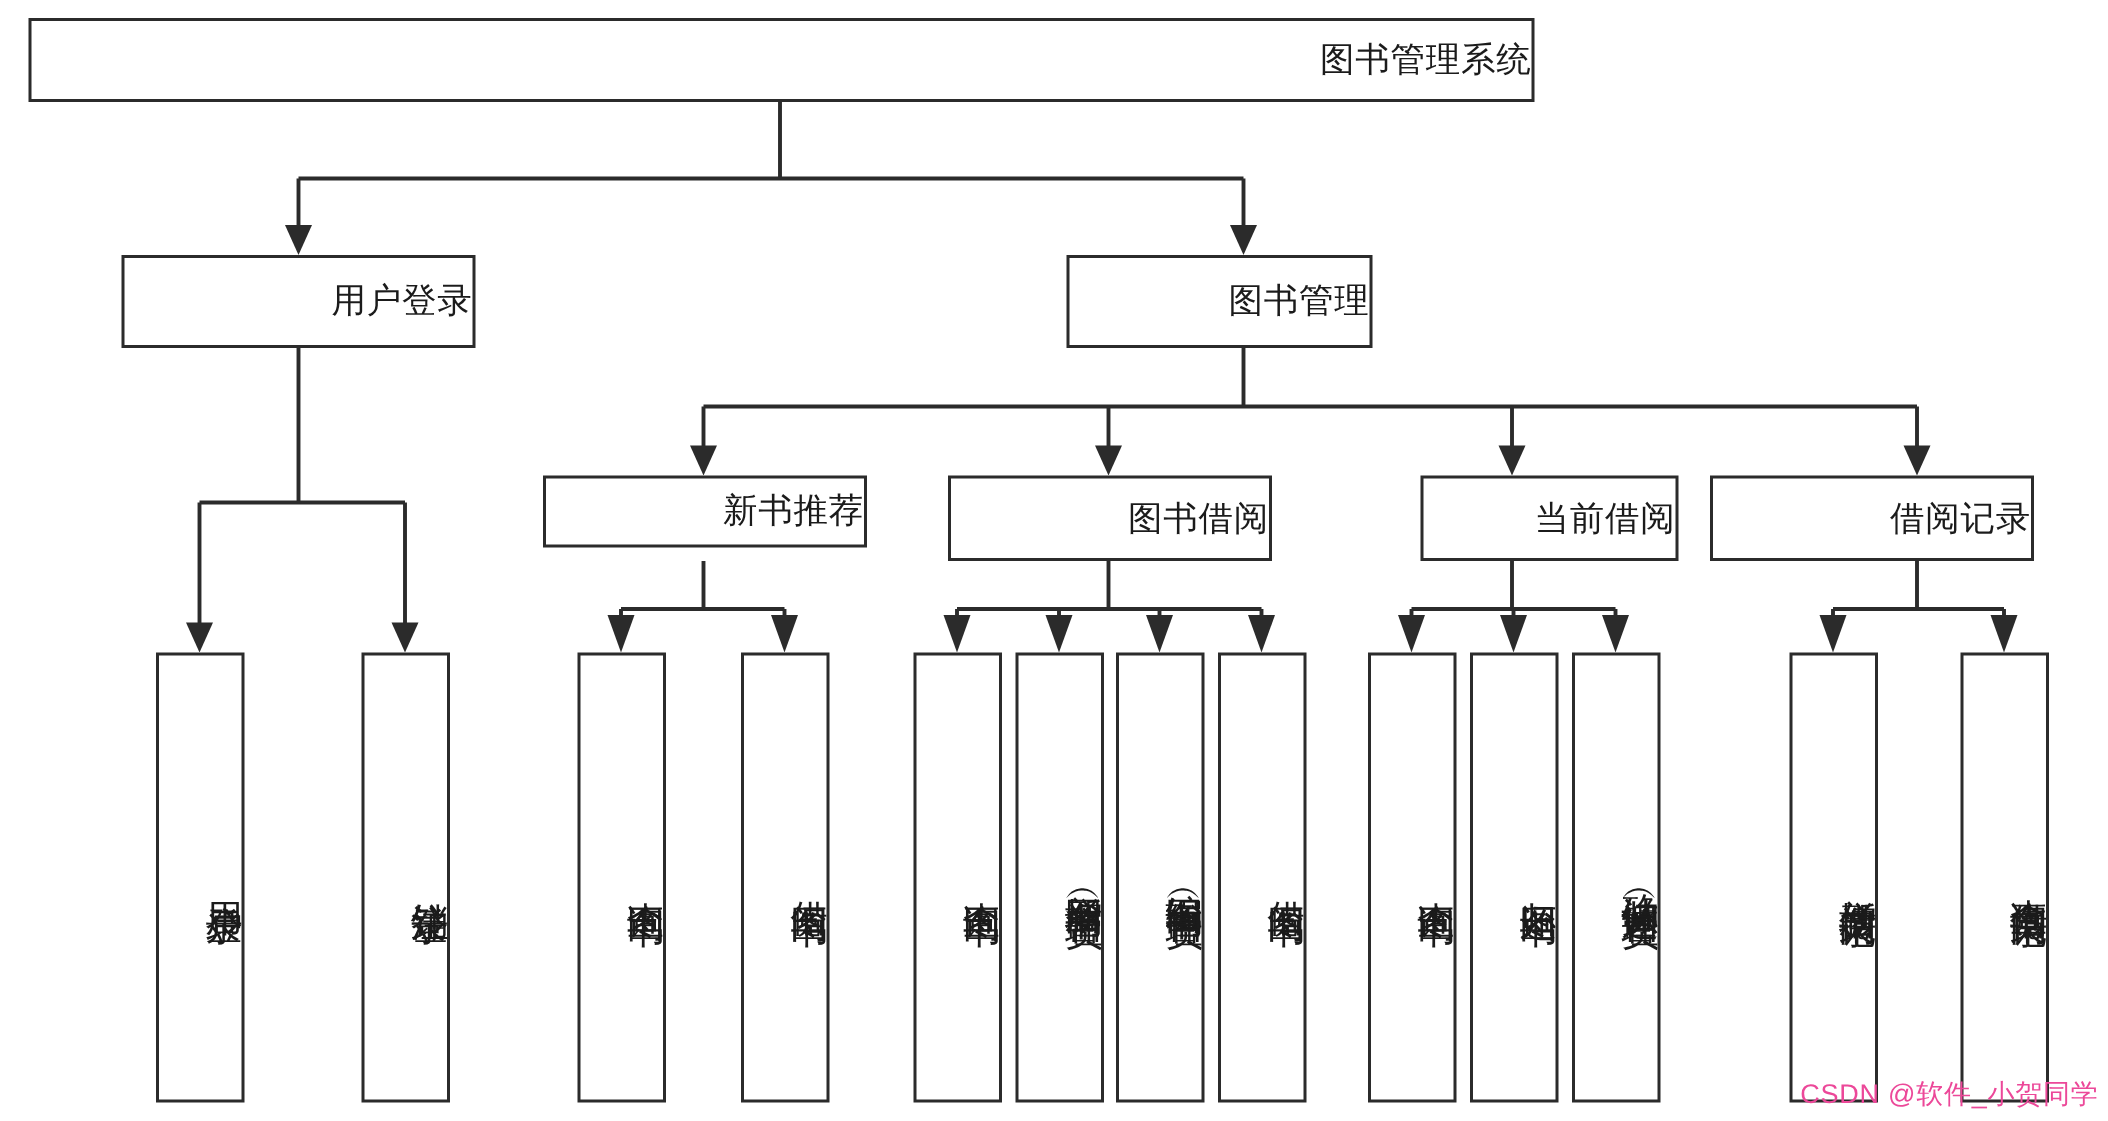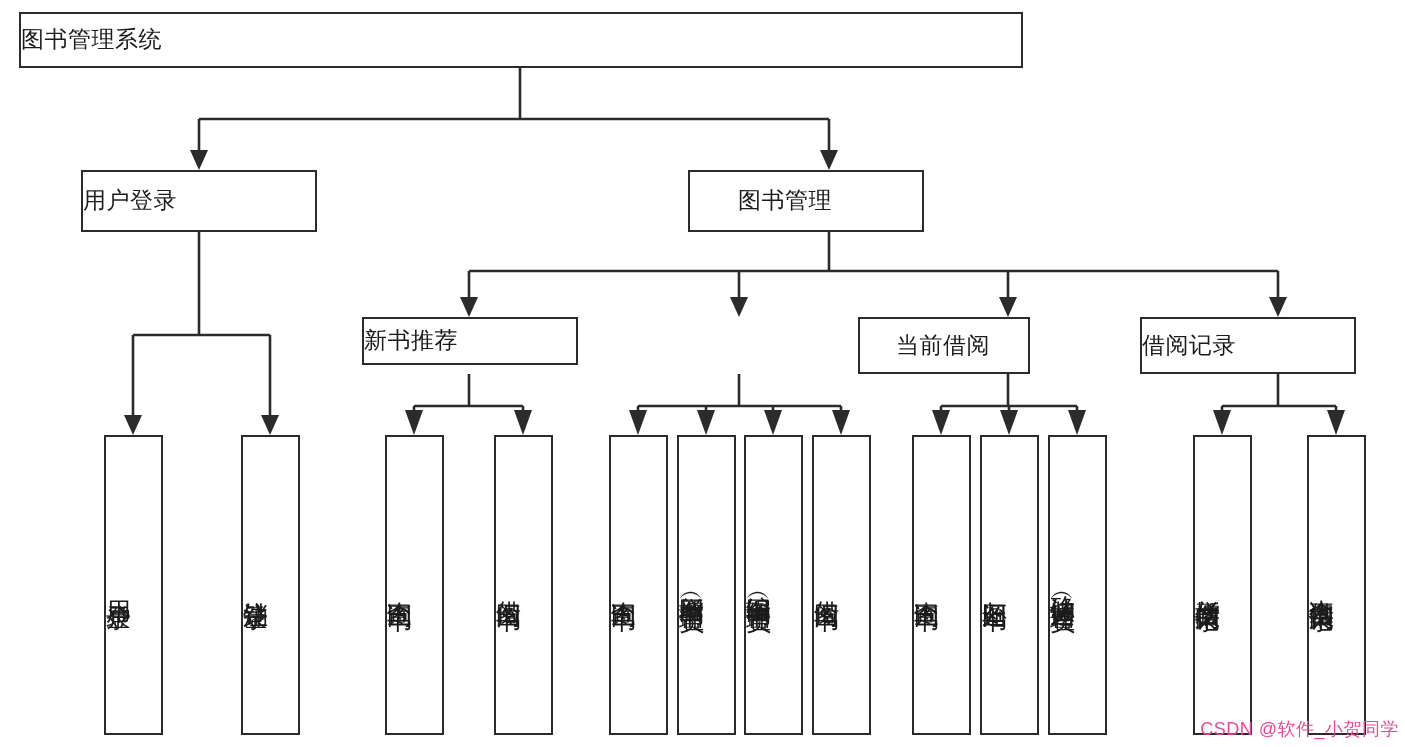--- a/index.html
+++ b/index.html
@@ -21,21 +21,21 @@
     width: 1405px;
     height: 747px;
   }
   .node-box {
     position: absolute;
     box-sizing: border-box;
     border: 2.5px solid #2b2b2b;
     background: #ffffff;
     display: flex;
     align-items: center;
-    justify-content: flex-start;
+    justify-content: flex-end;
     overflow: hidden;
   }
   .node-label {
     color: #1b1b1b;
     font-size: 23px;
     line-height: 1.12;
     letter-spacing: 0.5px;
     white-space: pre;
     text-align: center;
     user-select: none;
@@ -144,28 +144,31 @@
     <polygon class="arrowhead" points="1327,410 1345,410 1336,435"></polygon>
   </svg>
 
   <div class="node-box" style="left:19px; top:12px; width:1004px; height:56px;">
     <span class="node-label">图书管理系统</span>
   </div>
 
   <div class="node-box" style="left:81px; top:170px; width:236px; height:62px;">
     <span class="node-label">用户登录</span>
   </div>
-  <div class="node-box" style="left:688px; top:170px; width:236px; height:62px;padding-left:48px;">
+  <div class="node-box" style="left:711px; top:170px; width:204px; height:62px;padding-left:48px;">
     <span class="node-label">图书管理</span>
   </div>
 
   <div class="node-box" style="left:362px; top:317px; width:216px; height:48px;">
     <span class="node-label">新书推荐</span>
   </div>
-  <div class="node-box" style="left:858px; top:317px; width:172px; height:57px;padding-left:36px;">
+  <div class="node-box" style="left:632px; top:317px; width:216px; height:57px;">
+    <span class="node-label">图书借阅</span>
+  </div>
+  <div class="node-box" style="left:947px; top:317px; width:172px; height:57px;padding-left:36px;">
     <span class="node-label">当前借阅</span>
   </div>
   <div class="node-box" style="left:1140px; top:317px; width:216px; height:57px;">
     <span class="node-label">借阅记录</span>
   </div>
 
   <div class="node-box" style="left:104px; top:435px; width:59px; height:300px;">
     <span class="node-label vertical">用户登录</span>
   </div>
   <div class="node-box" style="left:241px; top:435px; width:59px; height:300px;">

